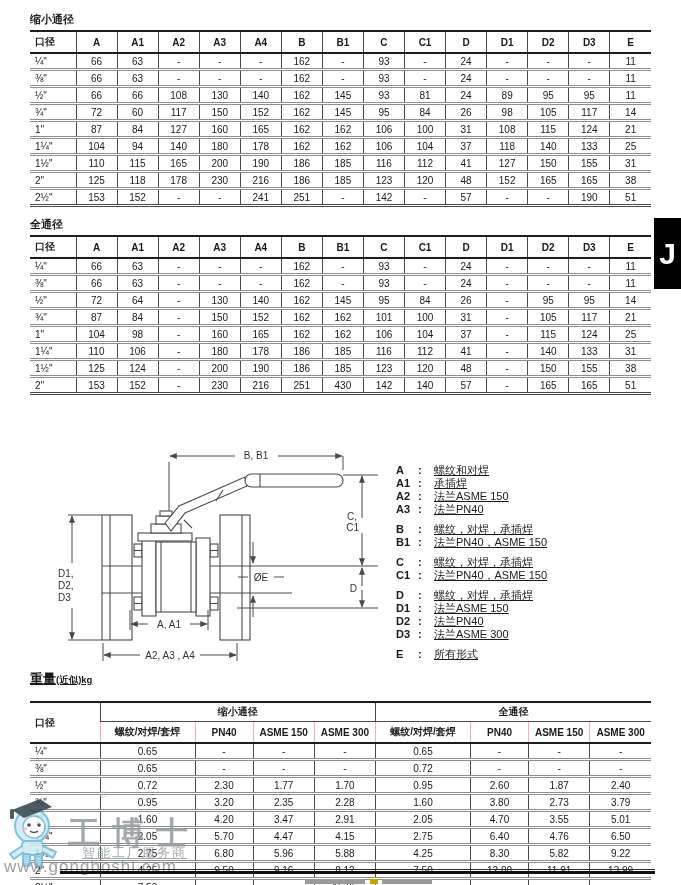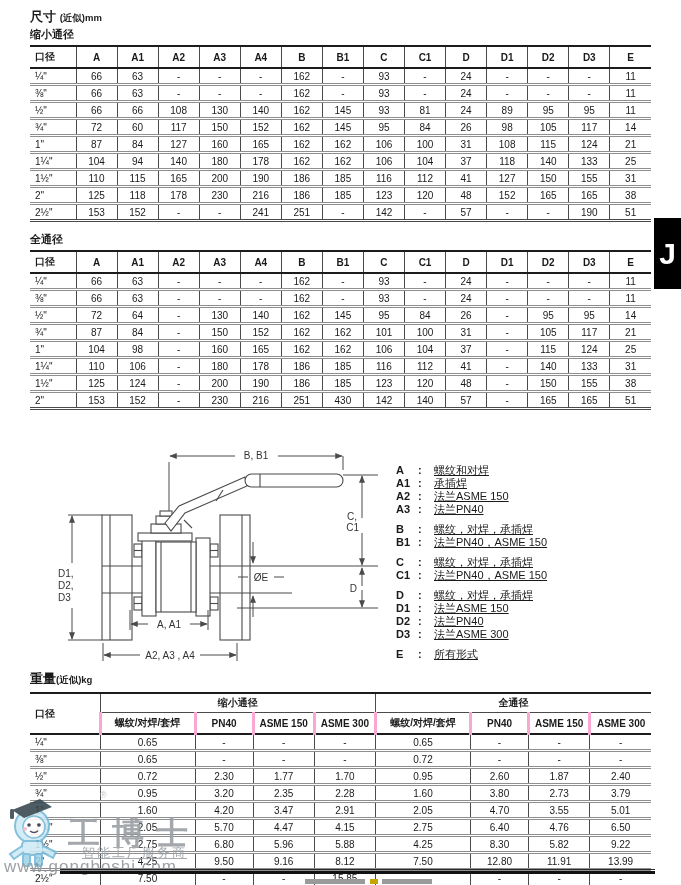--- a/index.html
+++ b/index.html
@@ -35,27 +35,27 @@
     text-align:left;padding-left:5px;vertical-align:middle;
     border-top:2px solid #1c1c1c;border-bottom:2px solid #1c1c1c;
   }
   .weight th.group{
     text-align:center;padding:2px;
     border-top:2px solid #1c1c1c;border-bottom:1px solid #4a4a4a;
     border-left:1px solid #4a4a4a;
   }
   .weight tr.subhead th{
     text-align:center;padding:3px 1px;
-    border-bottom:2px solid #1c1c1c;border-left:3px solid #f9a8d4;
+    border-bottom:2px solid #1c1c1c;border-left:1px solid #f9a8d4;
   }
   
   .section-dim{position:absolute;left:30px;top:10px;width:621px;}
   .section-diagram{position:absolute;left:30px;top:438px;width:621px;height:252px;}
   .section-weight{position:absolute;left:30px;top:672px;width:621px;}
-  .section-weight .sec-title{margin-bottom:5px;}
+  .section-weight .sec-title{margin-bottom:14px;text-decoration:underline;}
   .gap-full{margin-top:11px;}
   
   .diagram-svg{position:absolute;left:0;top:0;}
   .legend{position:absolute;left:366px;top:26px;font-size:11px;line-height:13px;color:#1a1a1a;}
   .legend-group{margin-bottom:7px;}
   .legend-row{display:flex;}
   .lg-term{width:22px;font-weight:bold;}
   .lg-colon{width:16px;text-align:left;font-weight:bold;}
   .lg-desc{white-space:nowrap;text-decoration:underline;}
   
@@ -80,24 +80,20 @@
   .smudge.s1{left:305px;top:879px;width:60px;}
   .smudge.s2{left:370px;top:879px;width:8px;background:#c8a400;}
   .smudge.s3{left:382px;top:879px;width:50px;}
 </style>
 </head>
 <body>
 
 <div class="page">
 
   <div class="section-dim">
-    <div class="sec-title">
-      <span>尺寸</span>
-      <span class="suffix">(近似)mm</span>
-    </div>
     <div class="sub-label">缩小通径</div>
 
     <table class="dim">
       <colgroup>
           <col class="c0">
           <col>
           <col>
           <col>
           <col>
           <col>

